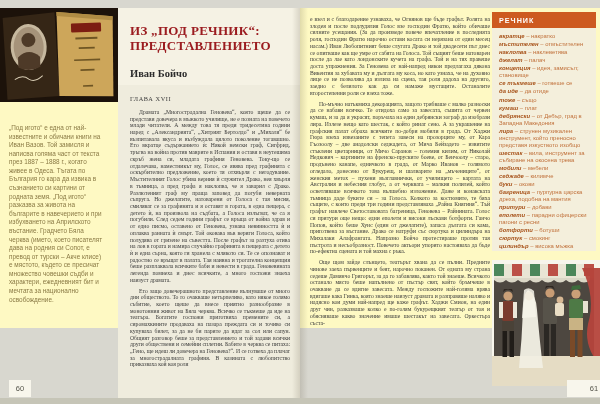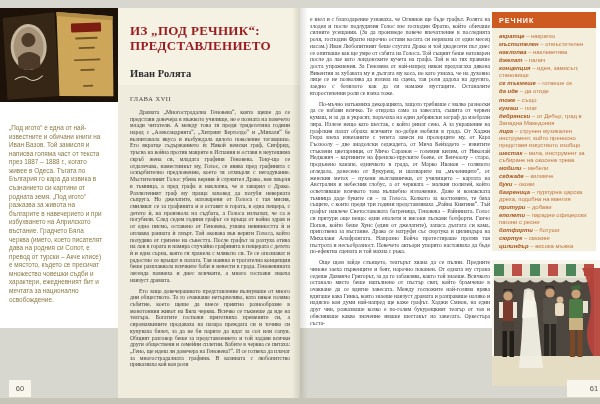--- a/index.html
+++ b/index.html
@@ -1,19 +1,19 @@
 <!DOCTYPE html>
 <html><head>
 <meta charset="utf-8">
 <style>
   html,body{margin:0;padding:0;}
   body{width:600px;height:404px;overflow:hidden;background:#cfcec2;
        font-family:"Liberation Serif",serif;}
   .stage{position:relative;width:600px;height:404px;background:#d8d7cf;}
-  .page{position:absolute;top:8px;height:320px;width:300px;background:#ffffff;}
+  .page{position:absolute;top:8px;height:320px;width:300px;background:#fef9c3;}
   .page-left{left:0;}
   .page-right{left:300px;}
   .gutter{position:absolute;top:8px;left:292px;width:16px;height:390px;
     background:linear-gradient(90deg,rgba(0,0,0,0) 0%,rgba(90,80,60,.18) 50%,rgba(0,0,0,0) 100%);
     pointer-events:none;}
   .bottom-strip{position:absolute;left:0;top:398px;width:600px;height:6px;background:#c6c5b7;}
 
   
   .photo{position:absolute;left:0;top:0;width:118px;height:94px;background:#1c130b;overflow:hidden;}
   .caption{position:absolute;left:9px;top:116px;width:96px;
@@ -76,21 +76,21 @@
           <rect x="82" y="78" width="10" height="1.6" fill="#6e5524"></rect>
         </g>
       </svg>
     </div>
 
     <div class="caption">„Под игото“ е една от най-известните и обичани книги на Иван Вазов. Той замисля и написва голяма част от текста през 1887 – 1888 г., когато живее в Одеса. Тъгата по България го кара да извика в съзнанието си картини от родната земя. „Под игото“ разказва за живота на българите в навечерието и при избухването на Априлското въстание. Градчето Бяла черква (името, което писателят дава на родния си Сопот, е превод от турски – Акче клисе) е мястото, където се пресичат множество човешки съдби и характери, ежедневният бит и мечтата за национално освобождение.</div>
 
     <div class="main-col">
       <div class="title-block">
         <h1 class="article-title">ИЗ „ПОД РЕЧНИК“: ПРЕДСТАВЛЕНИЕТО</h1>
-        <div class="author">Иван Ролята</div>
+        <div class="author">Иван Бойчо</div>
       </div>
       <div class="body-block">
         <div class="chapter">ГЛАВА XVII</div>
         <p class="para indent">Драмата „Многострадална Геновева“, която щеше да се представи довечера в мъжкото училище, не е позната на повечето млади читатели. А между това тя преди тридесетина години наред с „Александрията“, „Хитрият Бертолдо“ и „Михаля“ бе възпитавала вкуса и възбуждала цялото поколение тогавашно. Ето вкратце съдържанието ѝ: Някой немски граф, Сигфрид, тръгва на война против маврите в Испания и оставя в неутешима скръб жена си, младата графиня Геновева. Току-що се отдалечава, наместникът му, Голос, се явява пред графинята с оскърбително предложение, което тя отхвърля с негодувание. Мъстителният Голос убива верния ѝ служител Драко, нея хвърля в тъмница, а пред графа я наклопва, че я заварил с Драко. Разлютеният граф му праща заповед да погуби неверната съпруга. Но джелатите, натоварени от Голоса с тая мисия, смиляват се за графинята и я оставят в гората, в една пещера, с детето ѝ, на произвола на съдбата, а Голоса излъгват, че са я погубили. След седем години графът се връща от война здрав и от едно писмо, оставено от Геновева, узнава невинността ѝ и оплаква ранната ѝ смърт. Той оковава във вериги Голоса, който полудява от гризене на съвестта. После графът за разтуха отива на лов в гората и намира случайно графинята в пещерата с детето ѝ и една сърна, която ги хранела с млякото си. Те се опознават и радостно се връщат в палата. Тая наивна и трогателна концепция беше разплаквала всичките баби и невести в града. Геновевината легенда помнеха и днес всичките, а много госпожи знаеха наизуст драмата.</p>
         <p class="para indent">Ето защо довечерашното представление вълнуваше от много дни обществото. То го очакваше нетърпеливо, като някое голямо събитие, което щеше да внесе приятно разнообразие в монотонния живот на Бяла черква. Всичко се тъкмеше да иде на театъра. Богатите госпожи приготвиха премените си, а сиромахкините продаваха на пазара преждата си и точиво си купуваха билет, за да не би парите да идат за сол или сапун. Общият разговор беше за представлението и той задави всички други обществени и семейни сплетни. Бабите в черква се питаха: „Гено, ще идеш ли довечера на Геновева?“. И се готвеха да плачат за многострадалната графиня. В казината с любопитство приказваха кой коя роля</p>
       </div>
     </div>
 
     <div class="pagenum pn-left">60</div>
   </div>

